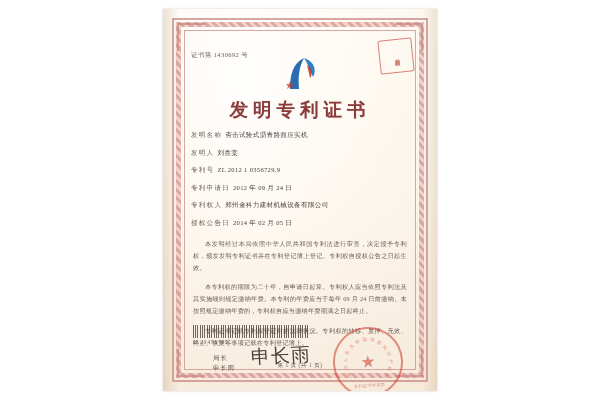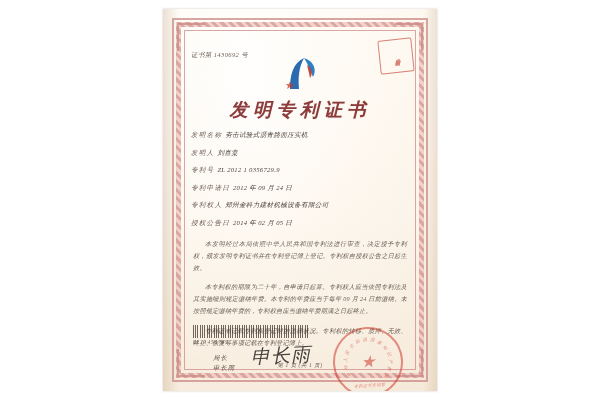--- a/index.html
+++ b/index.html
@@ -82,21 +82,21 @@
     opacity: 0.8;
   }
   .corner.tl { left: 14px; top: 14px; border-right: none; border-bottom: none; }
   .corner.tr { right: 14px; top: 14px; border-left: none; border-bottom: none; }
   .corner.bl { left: 14px; bottom: 14px; border-right: none; border-top: none; }
   .corner.br { right: 14px; bottom: 14px; border-left: none; border-top: none; }
 
   
   .content {
     position: absolute;
-    left: 26px; top: 26px; right: 26px; bottom: 26px; font-style: italic;
+    left: 26px; top: 26px; right: 26px; bottom: 26px;
   }
 
   .cert-no {
     position: absolute;
     left: 2px;
     top: 16px;
     font-size: 6.5px;
     color: #6c5f57;
     letter-spacing: 0.4px;
     white-space: nowrap;

